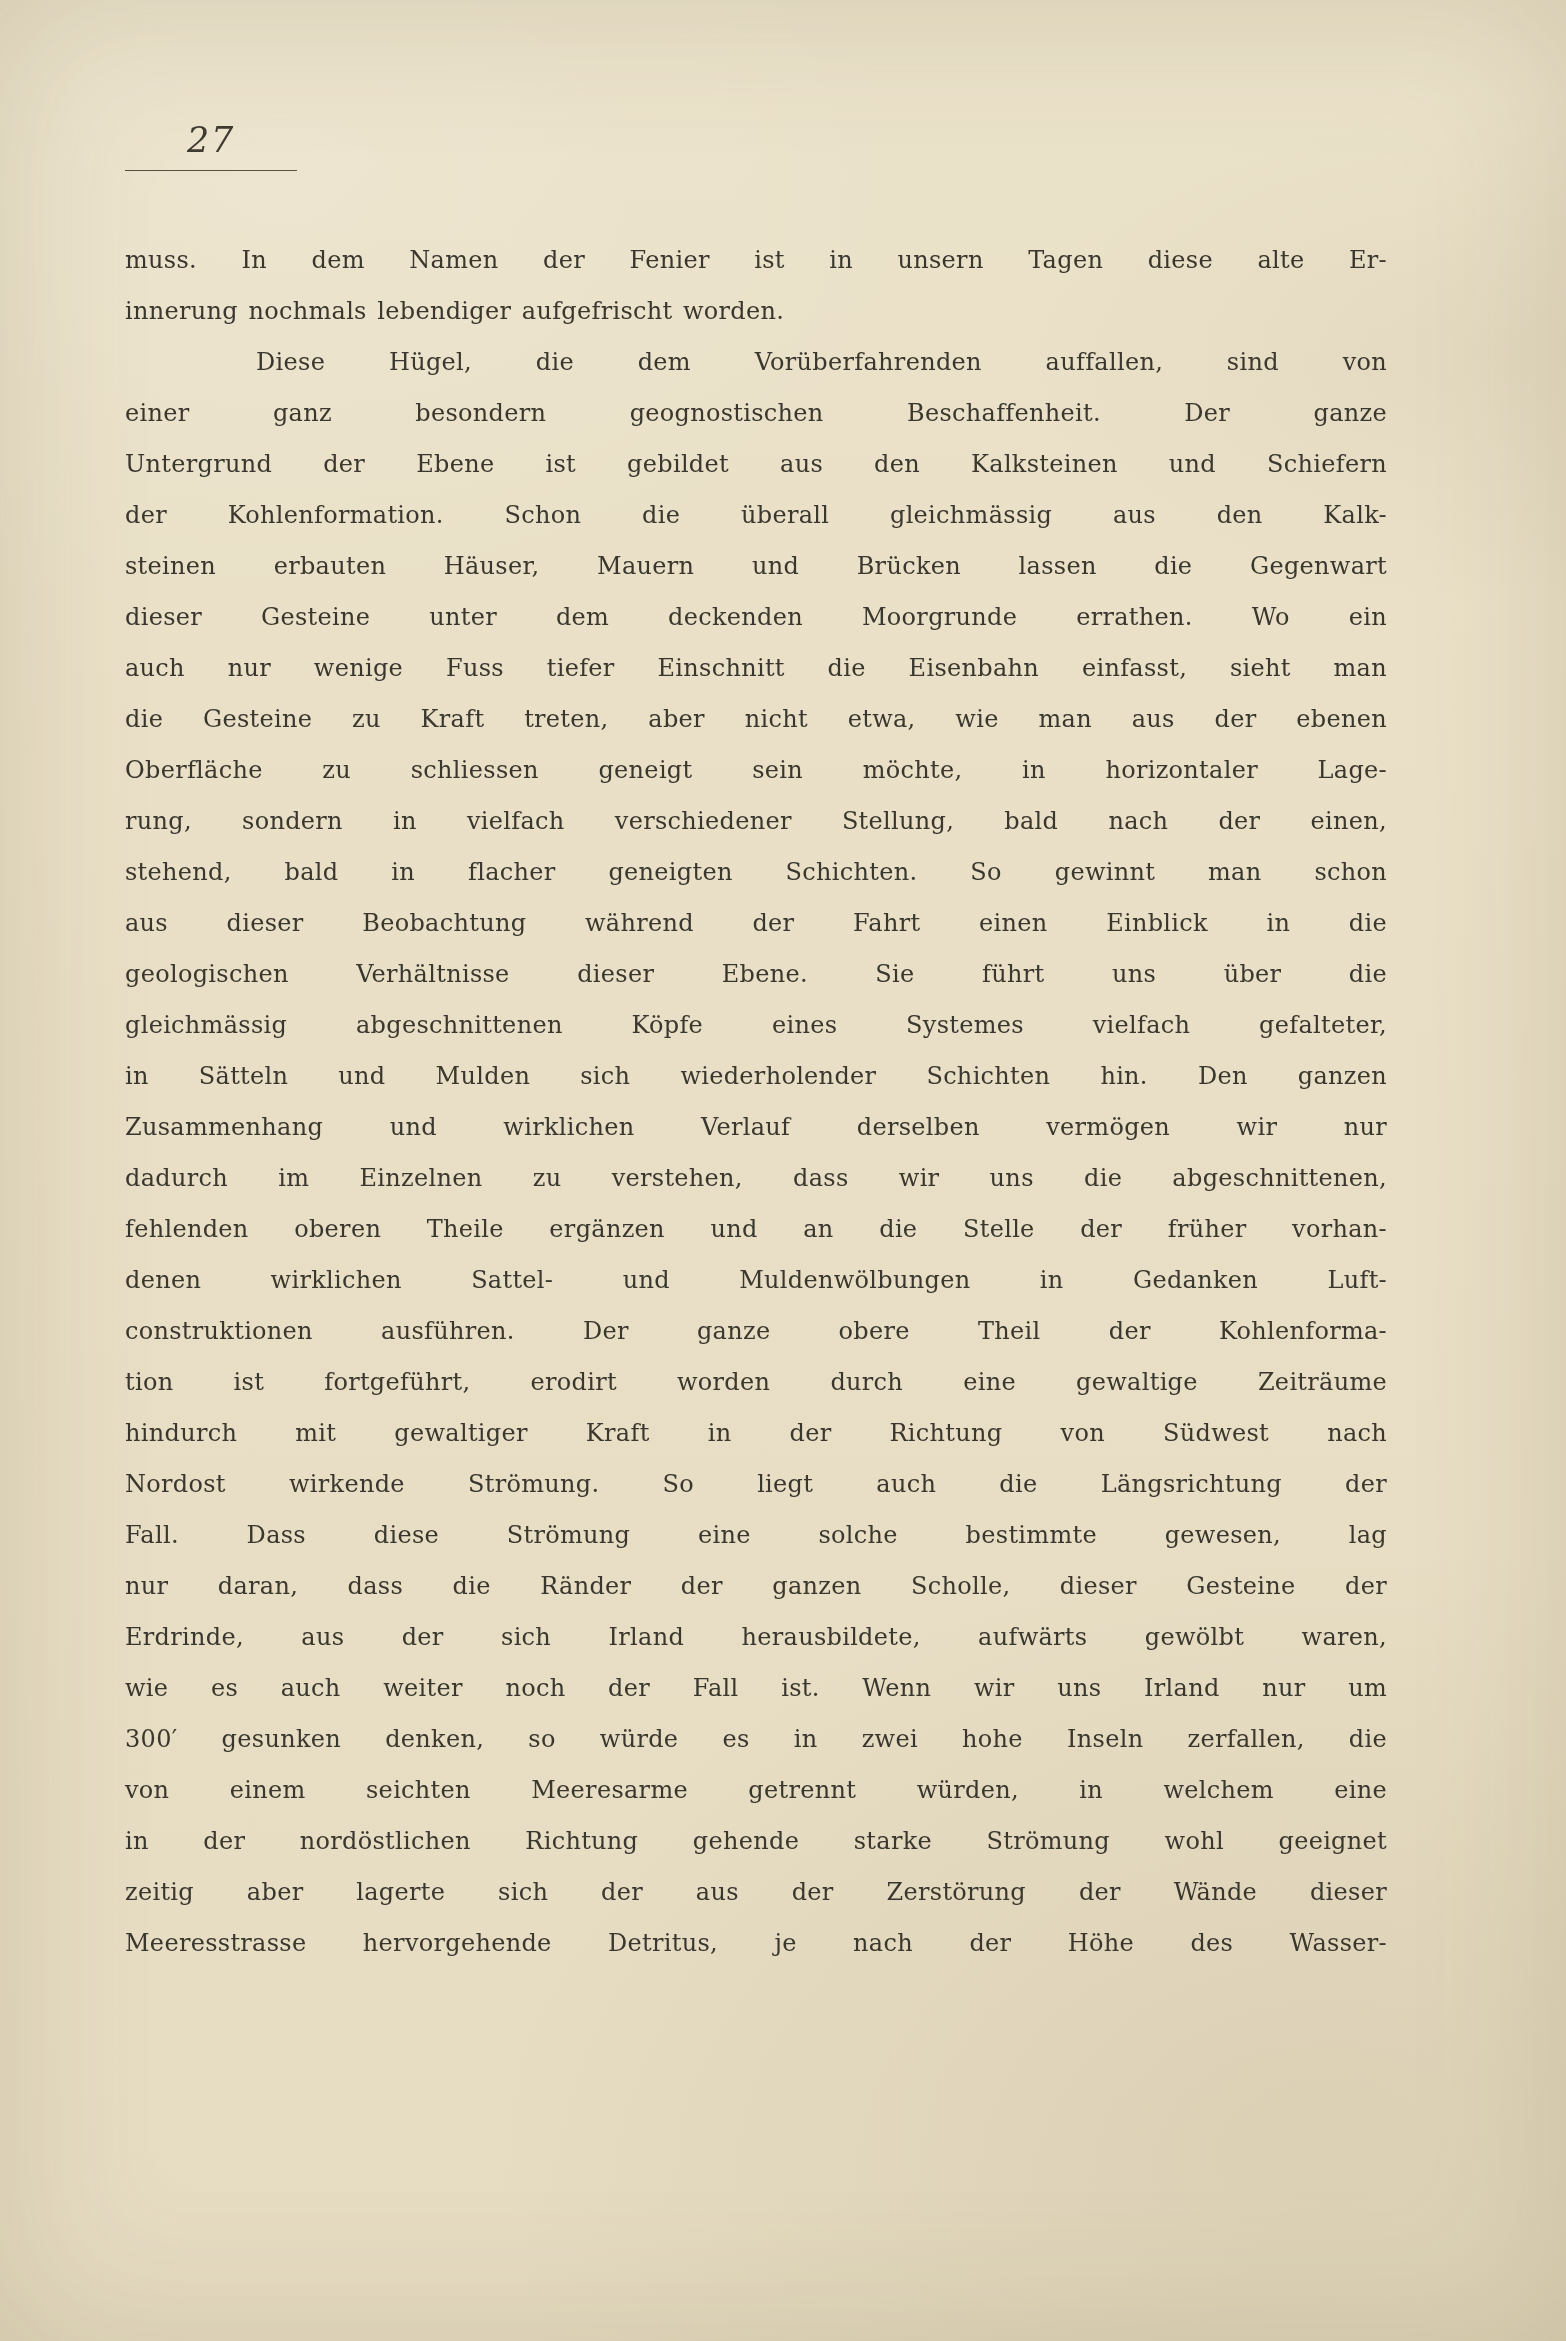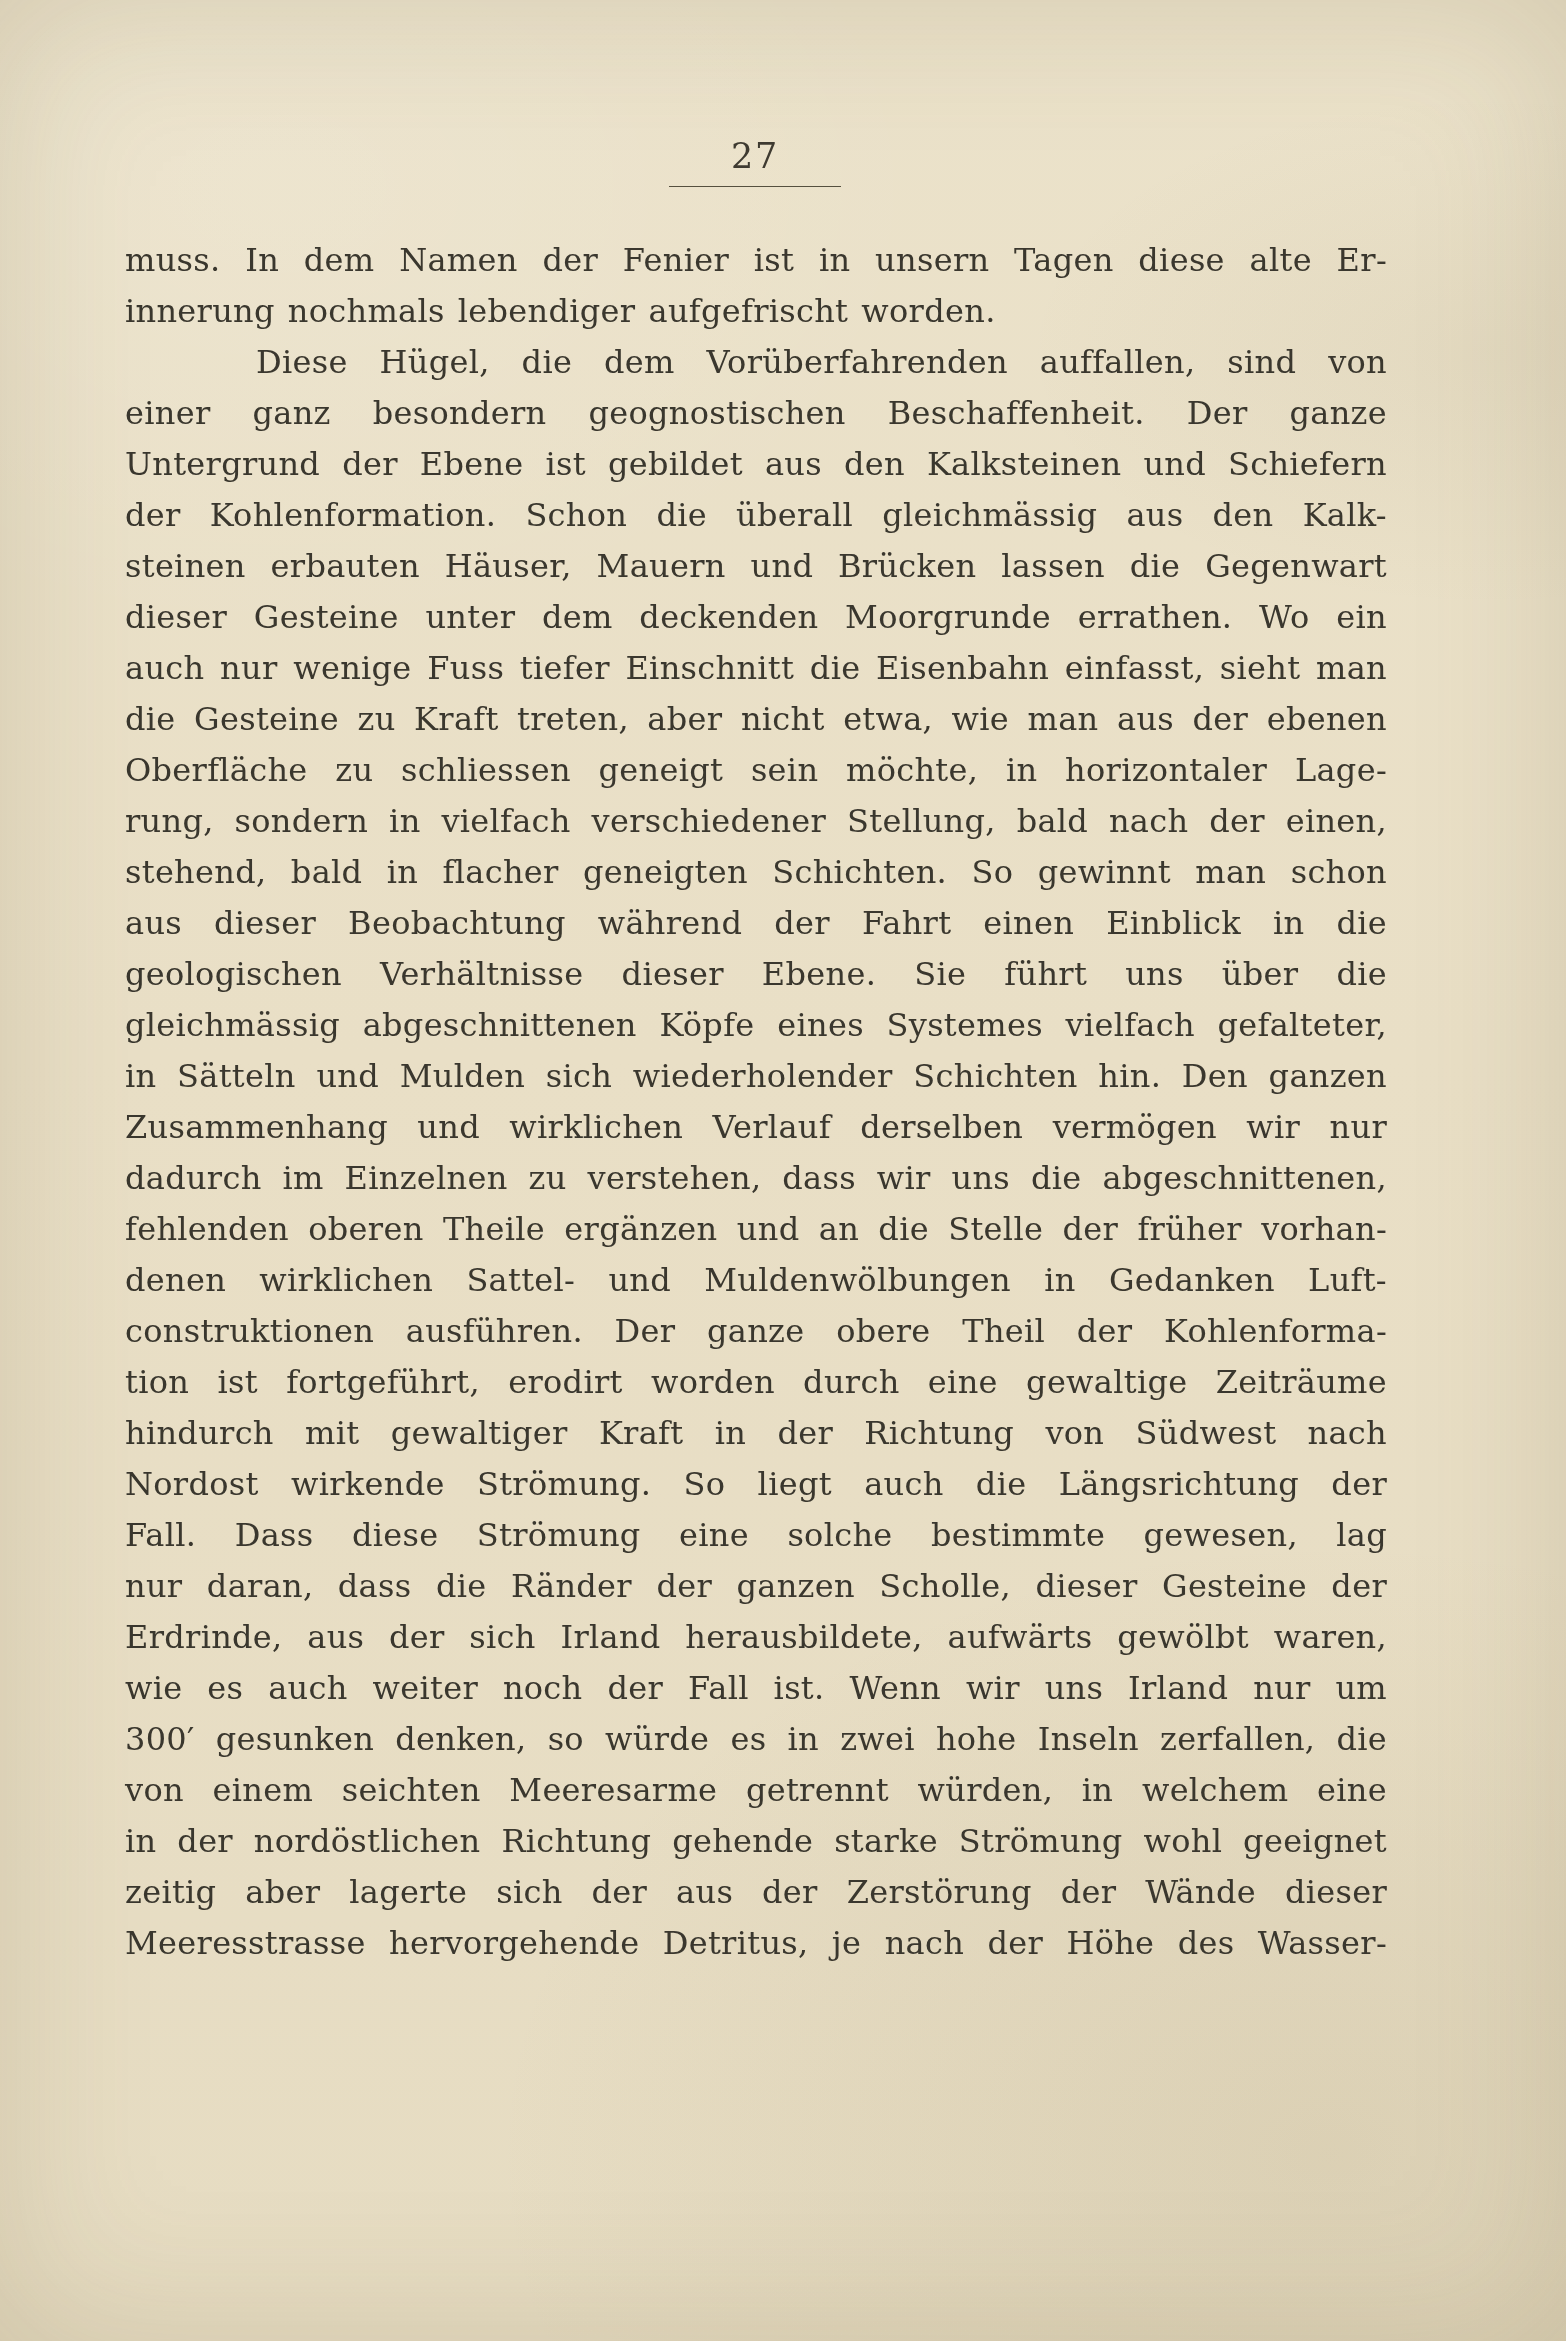--- a/index.html
+++ b/index.html
@@ -28,39 +28,40 @@
     content: "";
     position: absolute;
     inset: 0;
     pointer-events: none;
     box-shadow: inset 0 0 155px rgba(105, 90, 50, 0.18);
   }
   .pagenum-row {
     position: absolute;
     left: 125px;
     width: 1260px;
-    top: 136px;
-    text-align: center;
+    top: 120px;
+    text-align: left;
+    font-style: italic;
   }
   .pagenum {
     display: inline-block;
     font-size: 35px;
     letter-spacing: 1.7px;
     color: #3f3b31;
     padding: 0 62px 10.4px 62px;
     border-bottom: 1.7px solid #55503f;
   }
   .textblock {
     position: absolute;
     left: 125px;
     top: 235px;
     width: 1262px;
   }
   .line {
-    font-size: 32px;
+    font-size: 24px;
     line-height: 51px;
     letter-spacing: 0.3px;
     word-spacing: 2.6px;
     text-align: justify;
     text-align-last: justify;
     text-justify: inter-word;
     white-space: normal;
     color: #3a372e;
   }
   .line.lastline {

